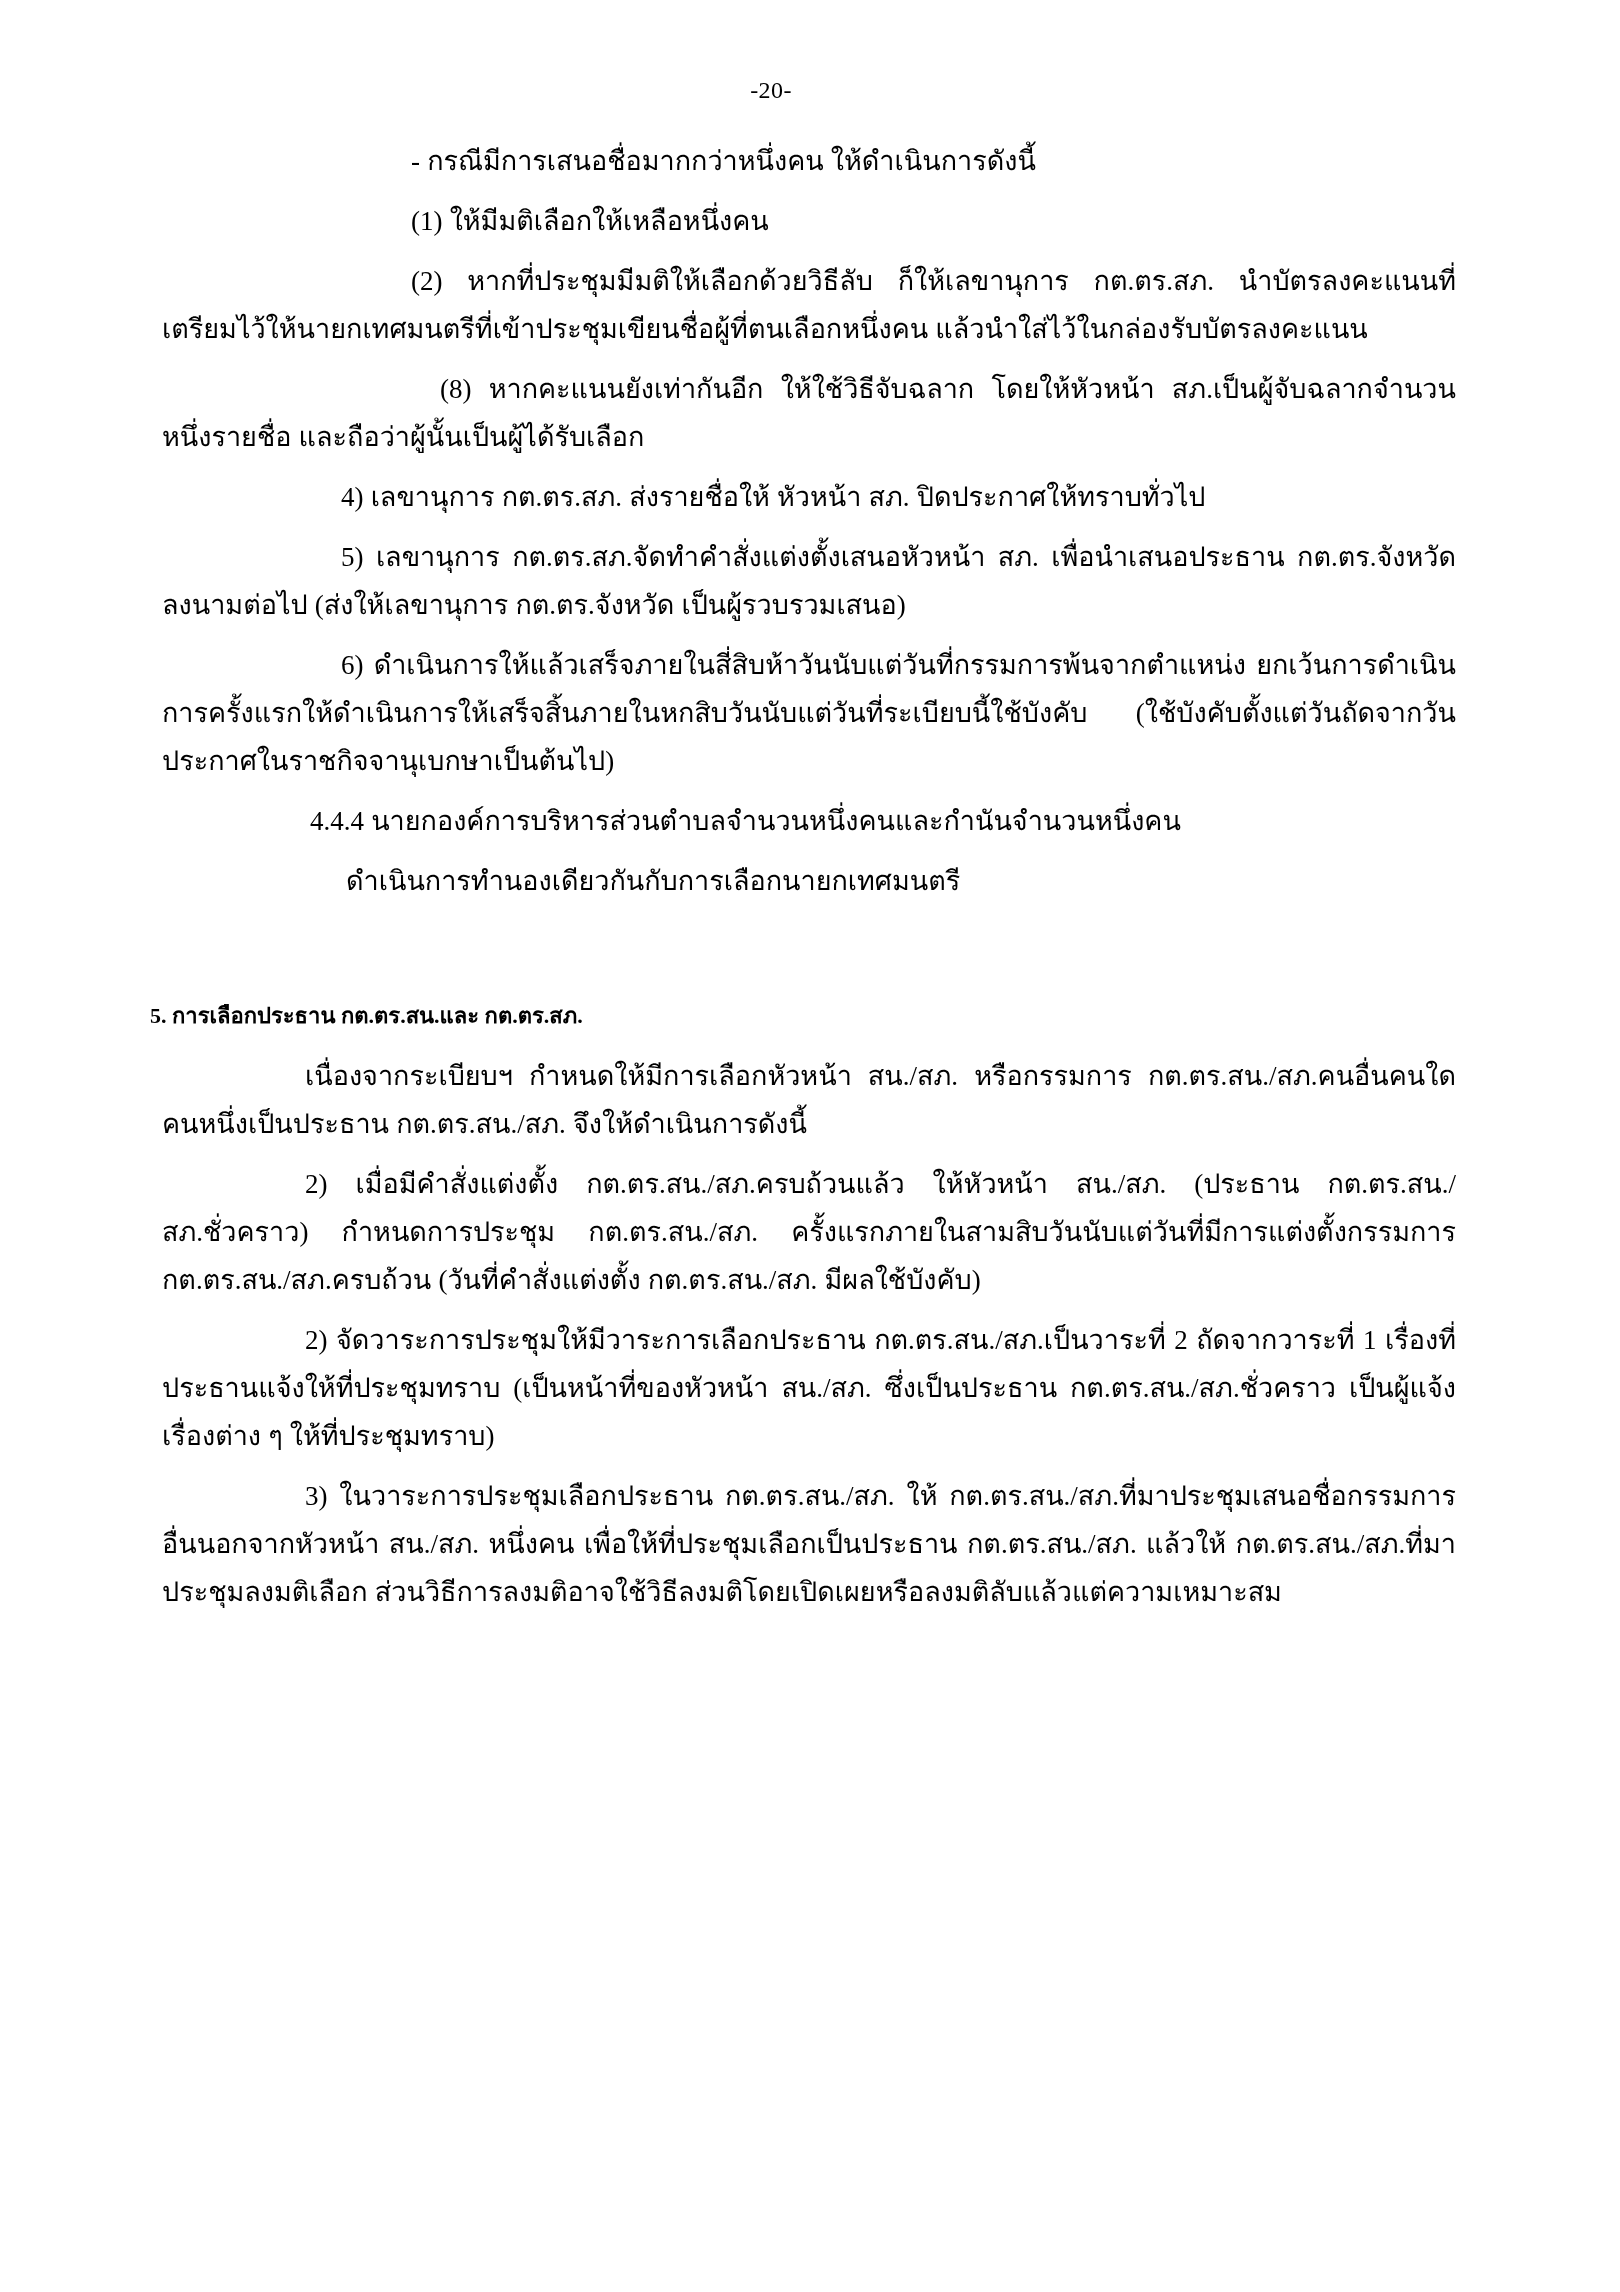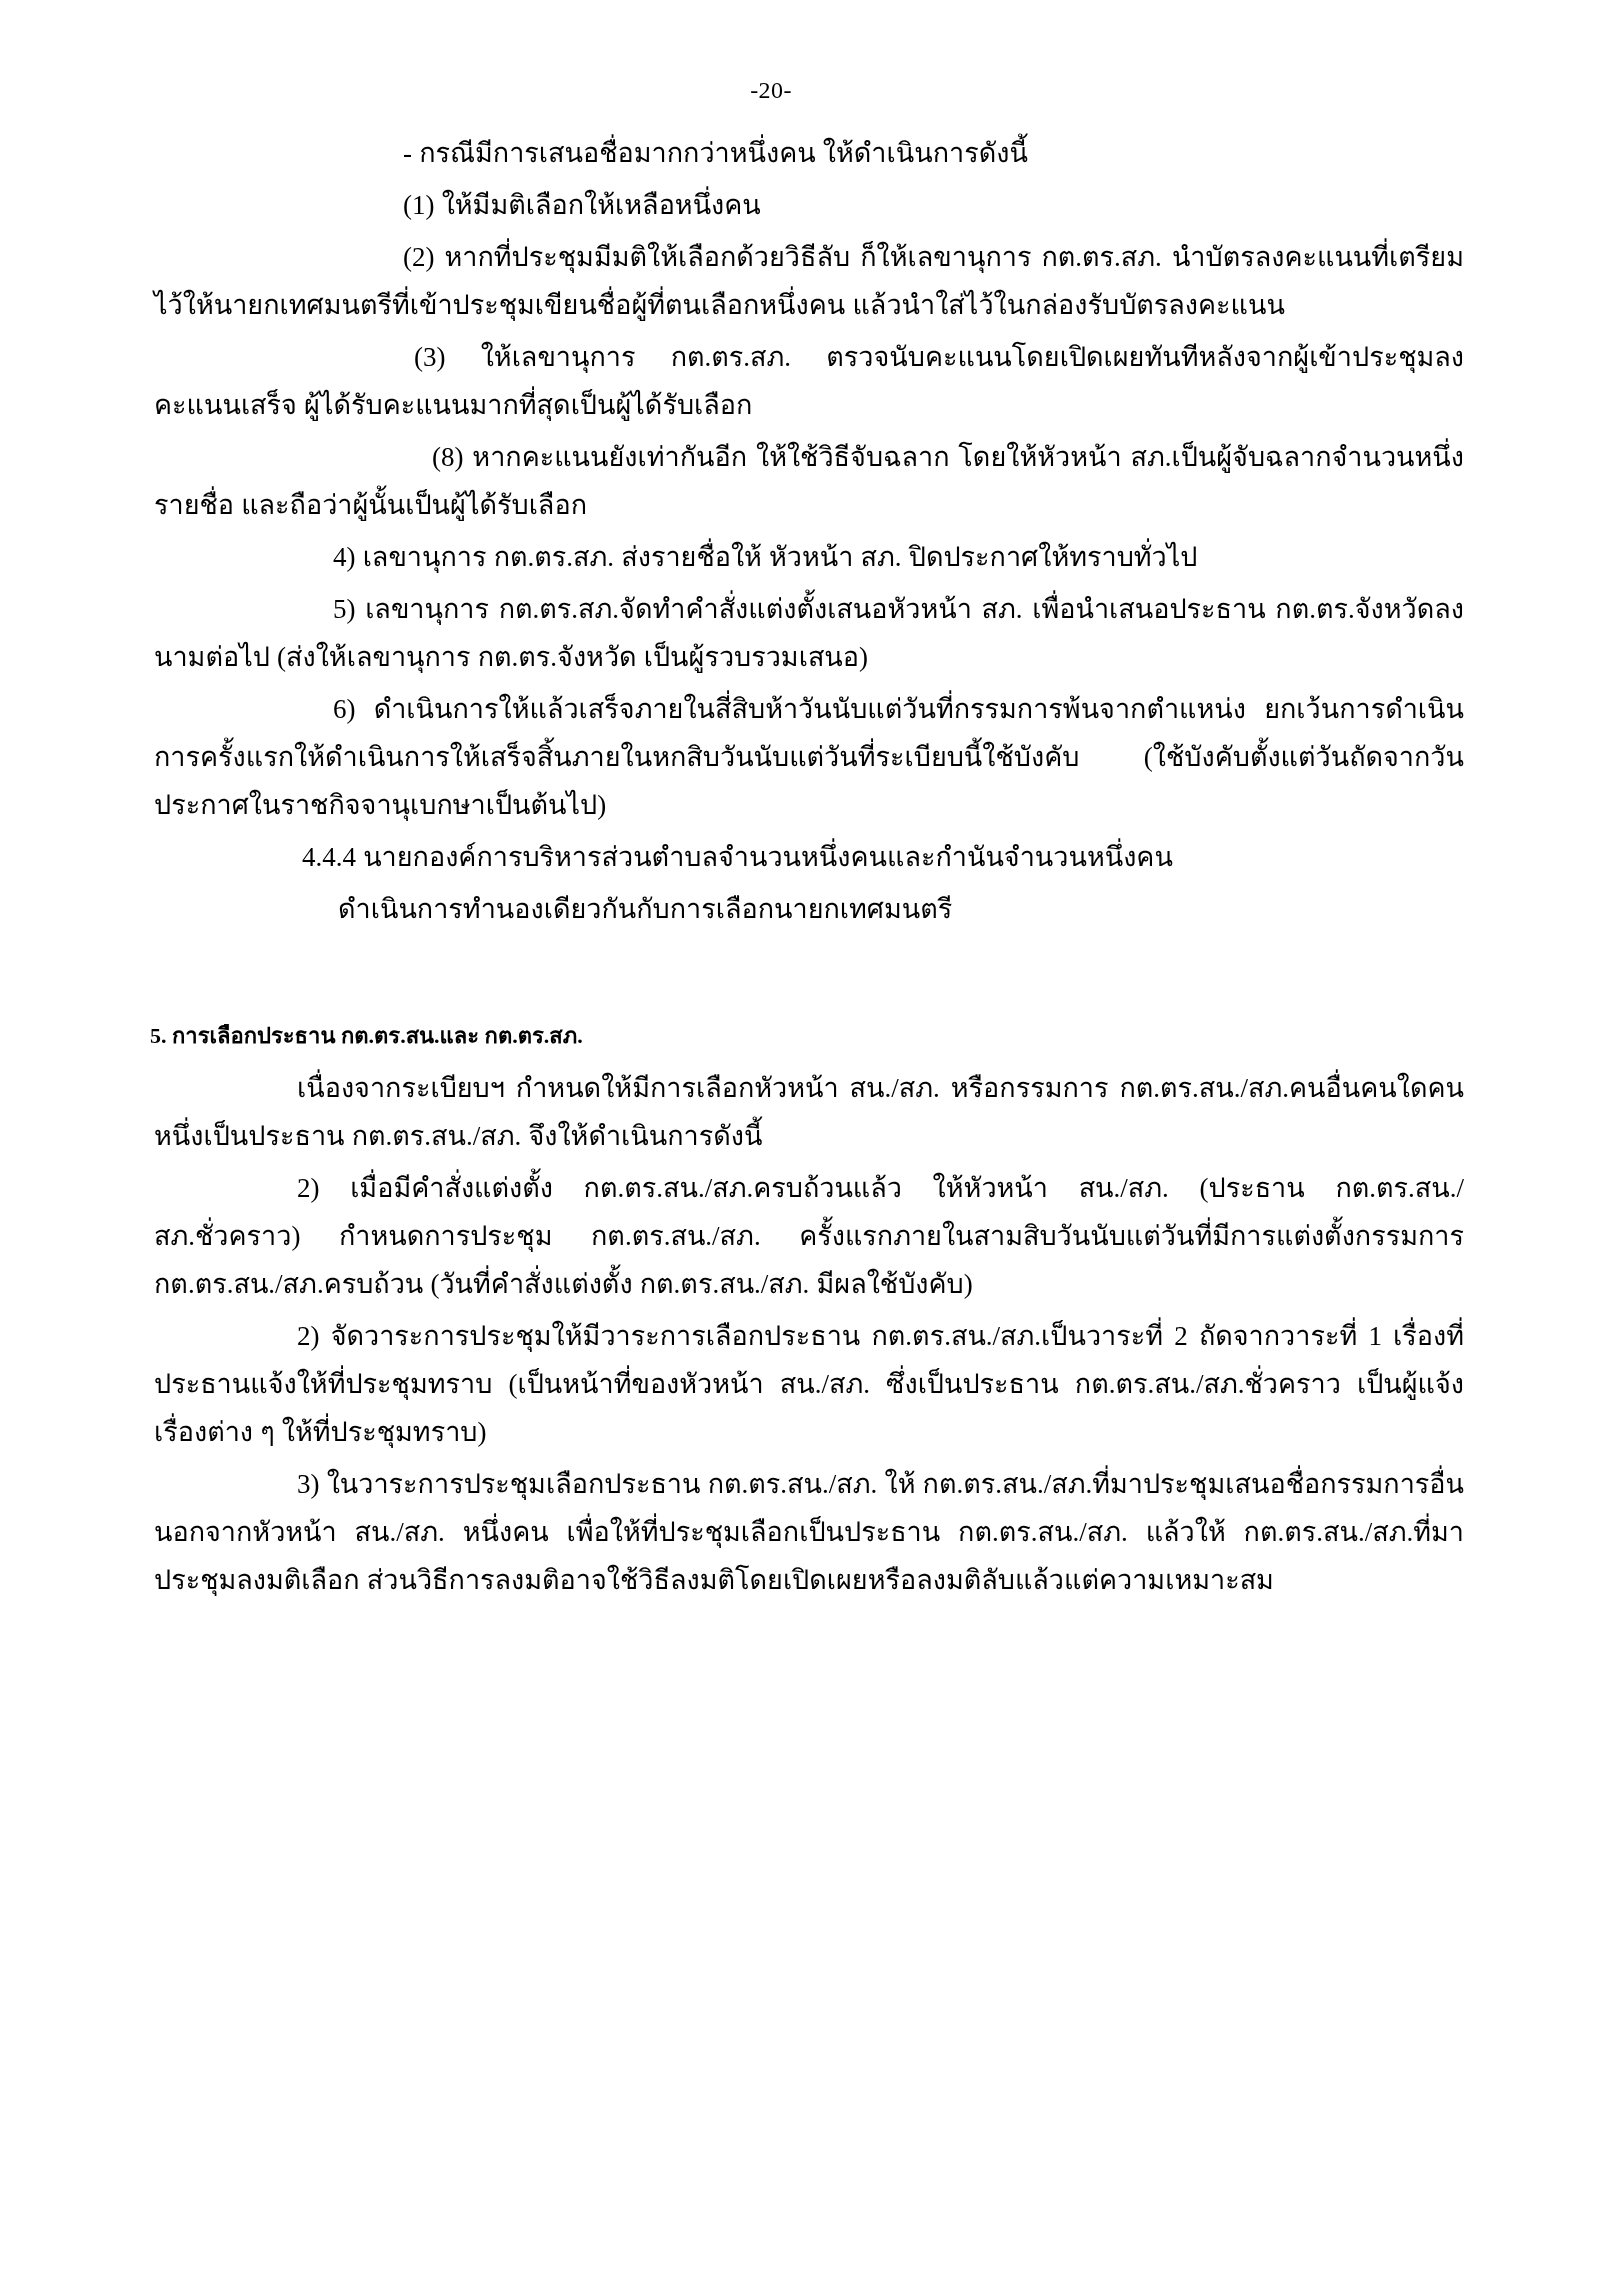--- a/index.html
+++ b/index.html
@@ -42,21 +42,21 @@
     top:125px;
     width:1318px;
   }
 
   p.line {
     font-size:27px;
     line-height:48px;
     text-align:justify;
     text-justify:inter-word;
     word-spacing:0.4px;
-    margin:4px;
+    margin:12px;
   }
 
   
   p.ind-dash      { text-indent:249px; }
   p.ind-paren     { text-indent:249px; }
   p.ind-paren3    { text-indent:260px; }
   p.ind-paren4    { text-indent:278px; }
   p.ind-num       { text-indent:179px; }
   p.ind-num6      { text-indent:179px; }
   p.ind-sub       { text-indent:148px; }
@@ -86,21 +86,20 @@
   </div>
 
   <div class="column">
 
     <p class="line ind-dash short">-  กรณีมีการเสนอชื่อมากกว่าหนึ่งคน ให้ดำเนินการดังนี้</p>
 
     <p class="line ind-paren short">(1)  ให้มีมติเลือกให้เหลือหนึ่งคน</p>
 
     <p class="line ind-paren">(2) หากที่ประชุมมีมติให้เลือกด้วยวิธีลับ  ก็ให้เลขานุการ กต.ตร.สภ. นำบัตรลงคะแนนที่เตรียมไว้ให้นายกเทศมนตรีที่เข้าประชุมเขียนชื่อผู้ที่ตนเลือกหนึ่งคน แล้วนำใส่ไว้ในกล่องรับบัตรลงคะแนน</p>
 
-    <p class="line ind-paren3">(3)  ให้เลขานุการ กต.ตร.สภ. ตรวจนับคะแนนโดยเปิดเผยทันทีหลังจากผู้เข้าประชุมลงคะแนนเสร็จ  ผู้ได้รับคะแนนมากที่สุดเป็นผู้ได้รับเลือก</p>
 
 
     <p class="line ind-paren4">(8)  หากคะแนนยังเท่ากันอีก ให้ใช้วิธีจับฉลาก โดยให้หัวหน้า สภ.เป็นผู้จับฉลากจำนวนหนึ่งรายชื่อ และถือว่าผู้นั้นเป็นผู้ได้รับเลือก</p>
 
     <p class="line ind-num short">4)  เลขานุการ กต.ตร.สภ. ส่งรายชื่อให้ หัวหน้า สภ. ปิดประกาศให้ทราบทั่วไป</p>
 
     <p class="line ind-num">5)  เลขานุการ กต.ตร.สภ.จัดทำคำสั่งแต่งตั้งเสนอหัวหน้า สภ. เพื่อนำเสนอประธาน กต.ตร.จังหวัดลงนามต่อไป (ส่งให้เลขานุการ กต.ตร.จังหวัด เป็นผู้รวบรวมเสนอ)</p>
 
     <p class="line ind-num6">6)  ดำเนินการให้แล้วเสร็จภายในสี่สิบห้าวันนับแต่วันที่กรรมการพ้นจากตำแหน่ง ยกเว้นการดำเนินการครั้งแรกให้ดำเนินการให้เสร็จสิ้นภายในหกสิบวันนับแต่วันที่ระเบียบนี้ใช้บังคับ (ใช้บังคับตั้งแต่วันถัดจากวันประกาศในราชกิจจานุเบกษาเป็นต้นไป)</p>
 

